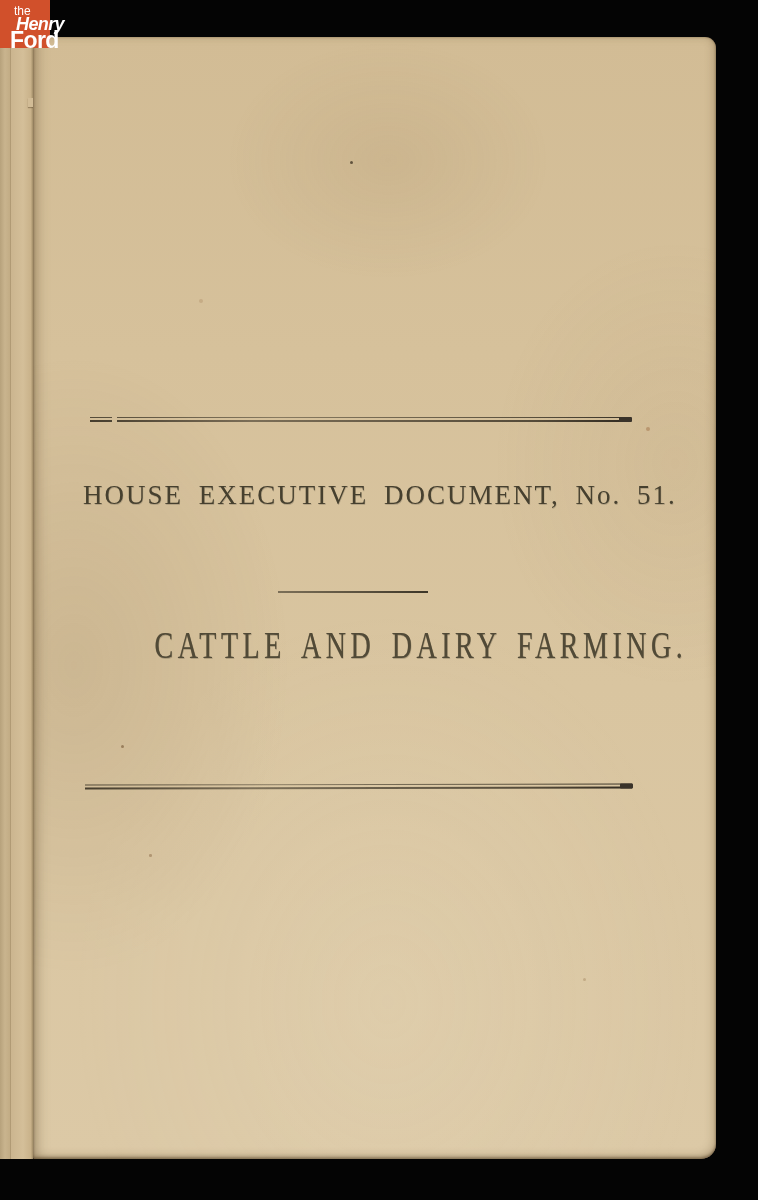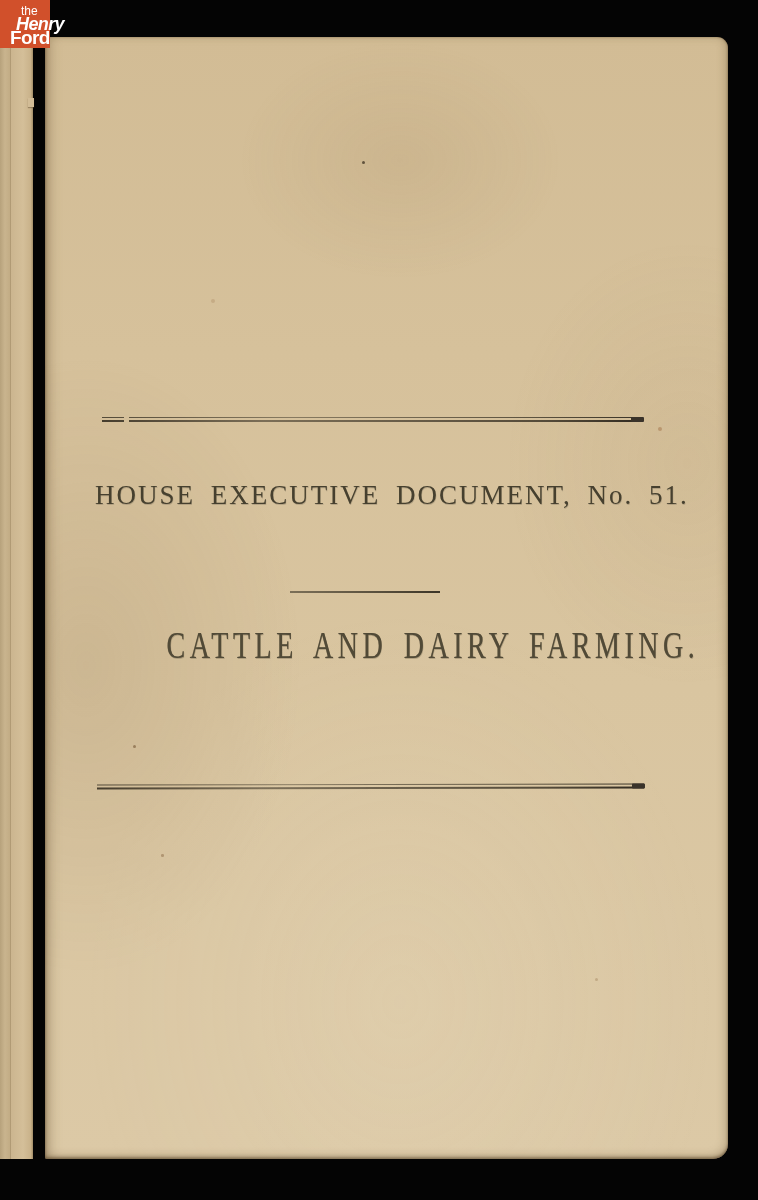--- a/index.html
+++ b/index.html
@@ -24,21 +24,20 @@
   
   .page{
     position:absolute;left:33px;top:37px;width:683px;height:1122px;
     background:linear-gradient(180deg,#d2bc95 0%,#d6c19b 28%,#d9c5a0 58%,#dcc9a6 100%);
     border-radius:2px 11px 15px 2px;
     box-shadow:
       inset 0 0 2px rgba(80,60,35,.45),
       inset -3px -3px 8px rgba(105,82,52,.28),
       inset 9px 0 14px -7px rgba(110,88,58,.6),
       inset 0 -2px 3px rgba(90,70,45,.5);
-    margin-left: 12px;
   }
   .page::before{ 
     content:"";position:absolute;inset:0;border-radius:inherit;pointer-events:none;
     background:
       radial-gradient(230px 170px at 52% 11%, rgba(140,110,70,.10), transparent 70%),
       radial-gradient(300px 430px at 6% 56%, rgba(120,92,56,.13), transparent 72%),
       radial-gradient(260px 320px at 94% 38%, rgba(148,118,78,.08), transparent 70%),
       radial-gradient(420px 520px at 52% 86%, rgba(255,248,230,.10), transparent 75%);
   }
   
@@ -83,23 +82,23 @@
   .s2{left:613px;top:390px;width:4px;height:4px;background:rgba(150,96,52,.4);}
   .s3{left:88px;top:708px;width:3px;height:3px;background:rgba(110,76,44,.55);}
   .s4{left:116px;top:817px;width:2.5px;height:2.5px;background:rgba(120,85,50,.4);}
   .s5{left:550px;top:941px;width:3px;height:3px;background:rgba(135,98,60,.3);}
   .s6{left:166px;top:262px;width:4px;height:4px;background:rgba(150,112,70,.25);}
   
   .logo{
     position:absolute;left:0;top:0;width:50px;height:48px;background:#d1502b;
     font-family:"Liberation Sans", sans-serif;color:#fff;z-index:5;
   }
-  .logo .l-the{position:absolute;left:21px;top:4px;font-size:12px;font-weight:400;letter-spacing:0;}
+  .logo .l-the{position:absolute;left:14px;top:4px;font-size:12px;font-weight:400;letter-spacing:0;}
   .logo .l-henry{position:absolute;left:16px;top:14px;font-size:18px;font-weight:700;letter-spacing:-.6px;font-style:italic;}
-  .logo .l-ford{position:absolute;left:10px;top:27px;font-size:19px;font-weight:700;letter-spacing:-.6px;}
+  .logo .l-ford{position:absolute;left:10px;top:27px;font-size:23px;font-weight:700;letter-spacing:-.6px;}
 </style>
 </head>
 <body>
 
 <div class="stage">
 
   <div class="edge-outer"></div>
   <div class="edge-inner"></div>
   <div class="edge-step"></div>
 

